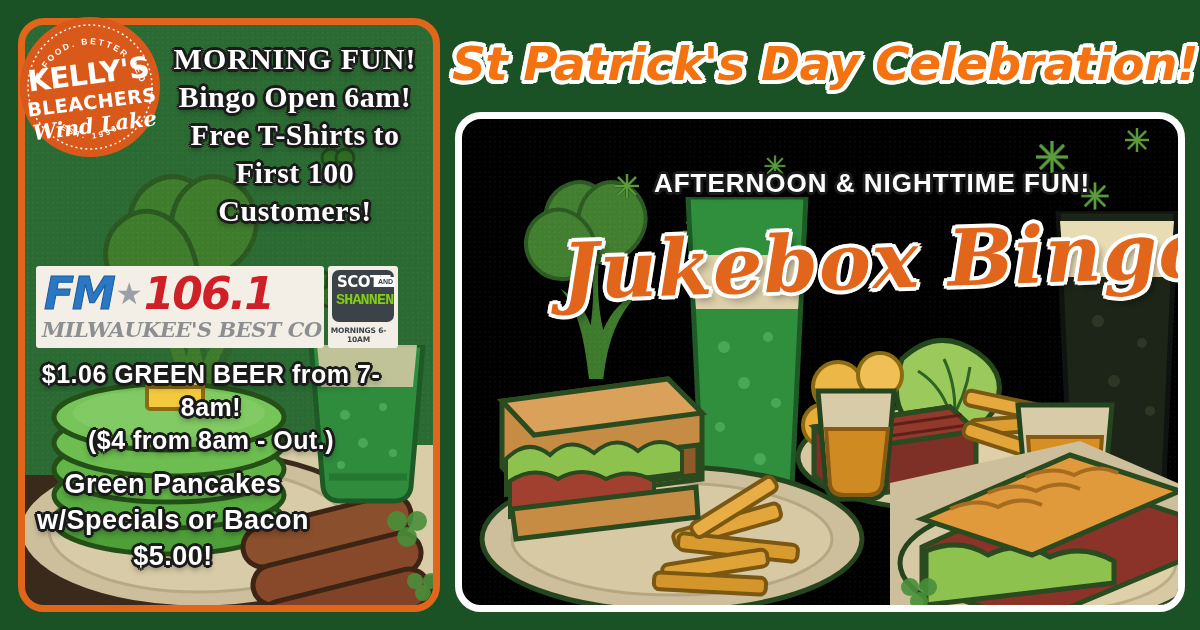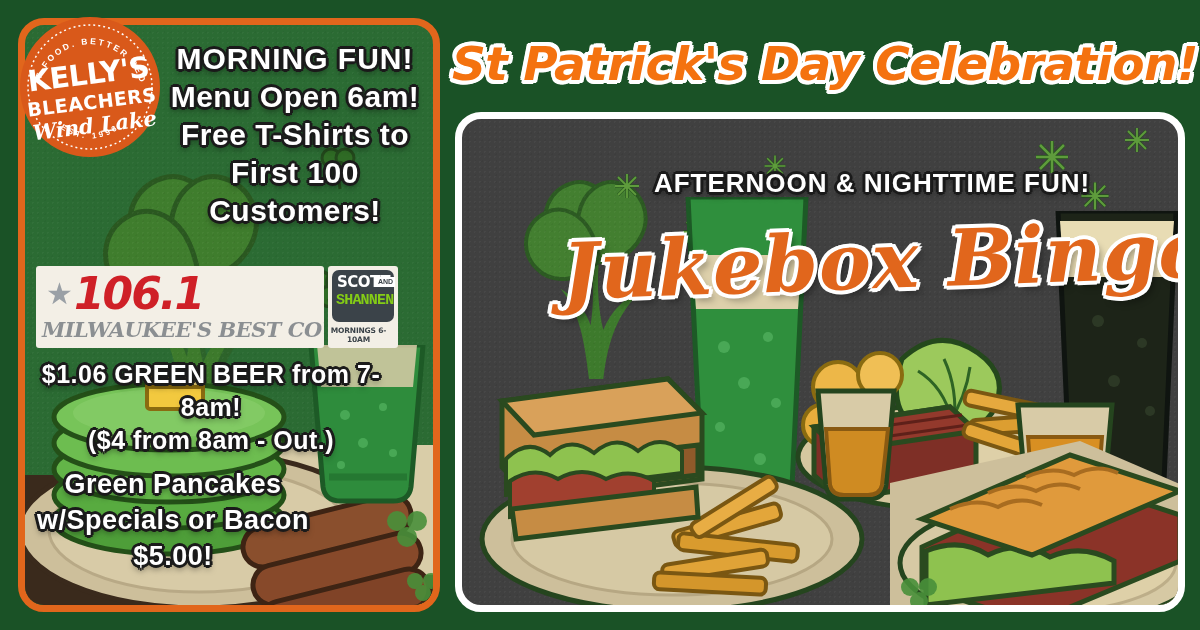--- a/index.html
+++ b/index.html
@@ -29,21 +29,21 @@
   
   .panel-left{
     position:absolute; left:18px; top:18px; width:422px; height:594px;
     background:#2b6b33;
     border:7px solid #e1661c;
     border-radius:26px;
     overflow:hidden;
   }
   .panel-right{
     position:absolute; left:455px; top:112px; width:730px; height:500px;
-    background:#404040;
+    background:#000000;
     border:7px solid #ffffff;
     border-radius:26px;
     overflow:hidden;
   }
 
   
   .tex{
     position:absolute; inset:0; pointer-events:none;
     background-image:
       radial-gradient(rgba(255,255,255,.035) 1px, transparent 1px),
@@ -76,21 +76,21 @@
   .logo{
     position:absolute; left:14px; top:12px; width:152px; height:150px;
     z-index:14;
   }
 
   
   .left-head{
     position:absolute; left:170px; top:40px; width:250px;
     text-align:center; z-index:12;
   }
-  .left-head .l{ display:block; font-size:30px; line-height:38px; }
+  .left-head .l{ display:block; font-size:30px; line-height:38px;font-family:Liberation Serif, serif; }
   .left-head .l0{ font-size:30px; letter-spacing:1px;}
 
   .radio{
     position:absolute; left:36px; top:266px; width:362px; height:82px;
     z-index:12;
   }
   .radio-main{
     position:absolute; left:0; top:0; width:288px; height:82px;
     background:#f3efe6;
     border-radius:3px;
@@ -306,28 +306,29 @@
       <g transform="rotate(-7 76 75)">
         <text x="76" y="72" text-anchor="middle" fill="#ffffff" font-family="'DejaVu Sans',sans-serif" font-weight="700" font-size="29" letter-spacing="-0.5">KELLY'S</text>
         <text x="76" y="97" text-anchor="middle" fill="#ffffff" font-family="'DejaVu Sans',sans-serif" font-weight="700" font-size="19" letter-spacing="0.5">BLEACHERS</text>
         <text x="76" y="121" text-anchor="middle" fill="#ffffff" font-family="'DejaVu Serif',serif" font-style="italic" font-weight="700" font-size="21">Wind Lake</text>
       </g>
     </svg>
   </div>
 
   <div class="left-head">
     <span class="l l0 outlined">MORNING FUN!</span>
-    <span class="l outlined">Menu Open 6am!</span>
+    <span class="l outlined">Bingo Open 6am!</span>
     <span class="l outlined">Free T-Shirts to</span>
     <span class="l outlined">First 100 Customers!</span>
   </div>
 
   <div class="radio">
     <div class="radio-main">
       <div class="fm-row">
+        <span class="fm">FM</span>
         <span class="star">★</span>
         <span class="num">106.1</span>
       </div>
       <div class="tag">MILWAUKEE'S BEST COUNTRY</div>
     </div>
     <div class="ss">
       <div class="ss-card">
         <span class="ss-scott">SCOTT</span>
         <span class="ss-and">AND</span>
         <span class="ss-shan">SHANNEN</span>

